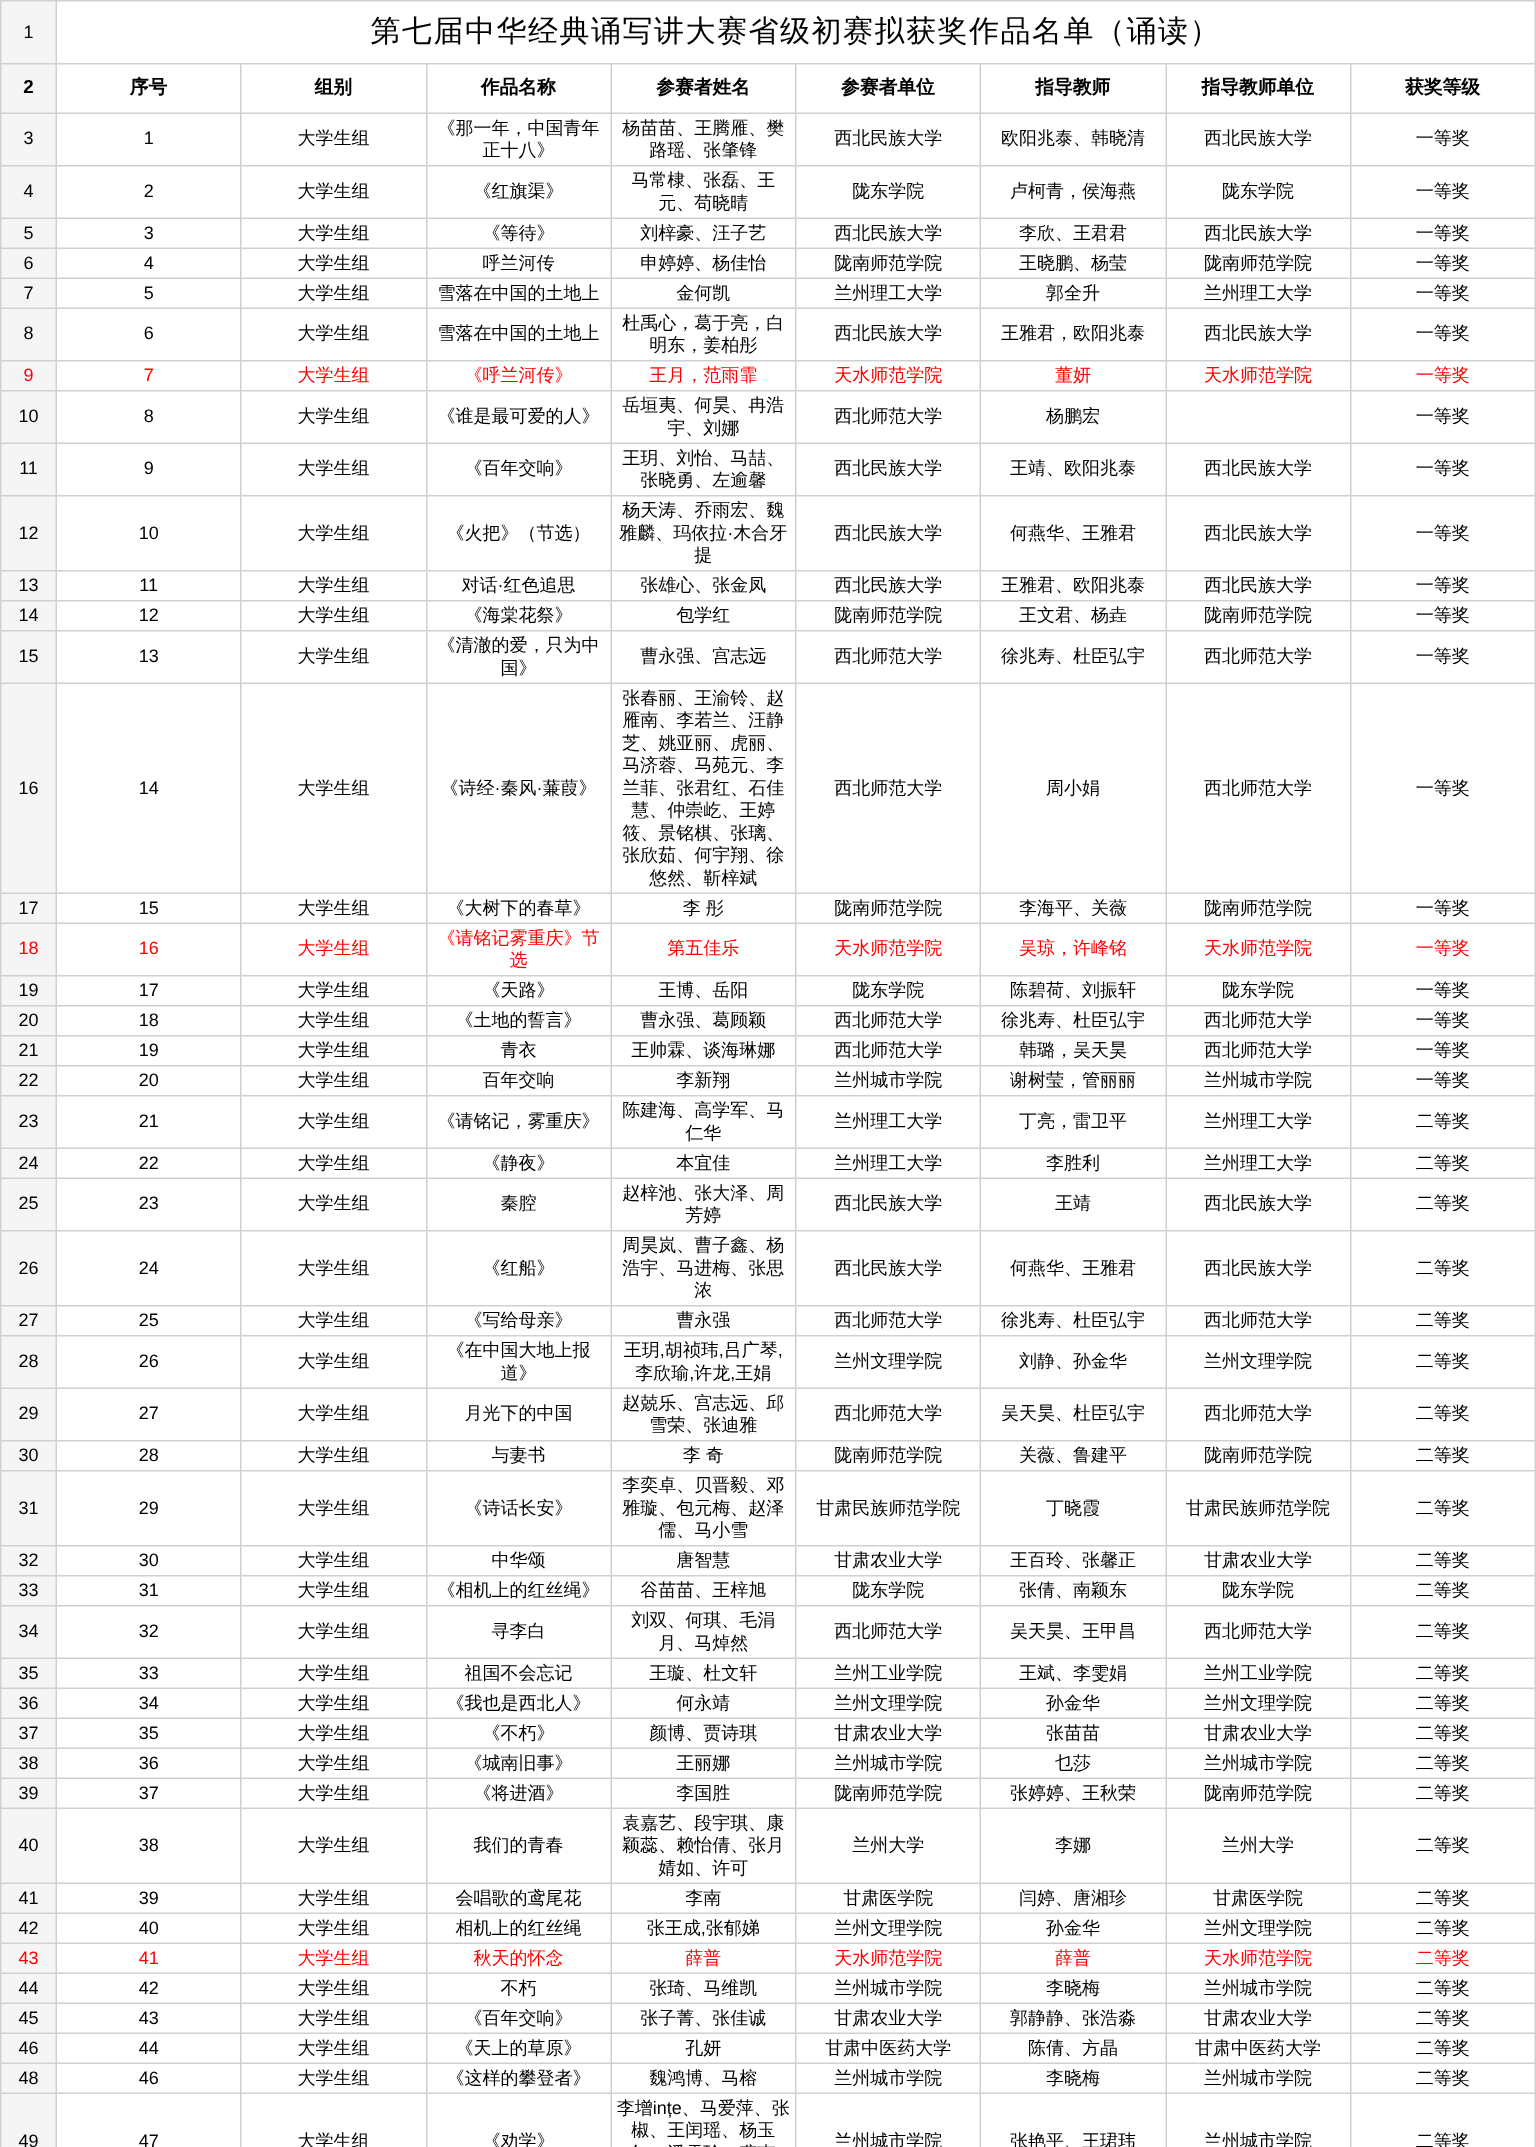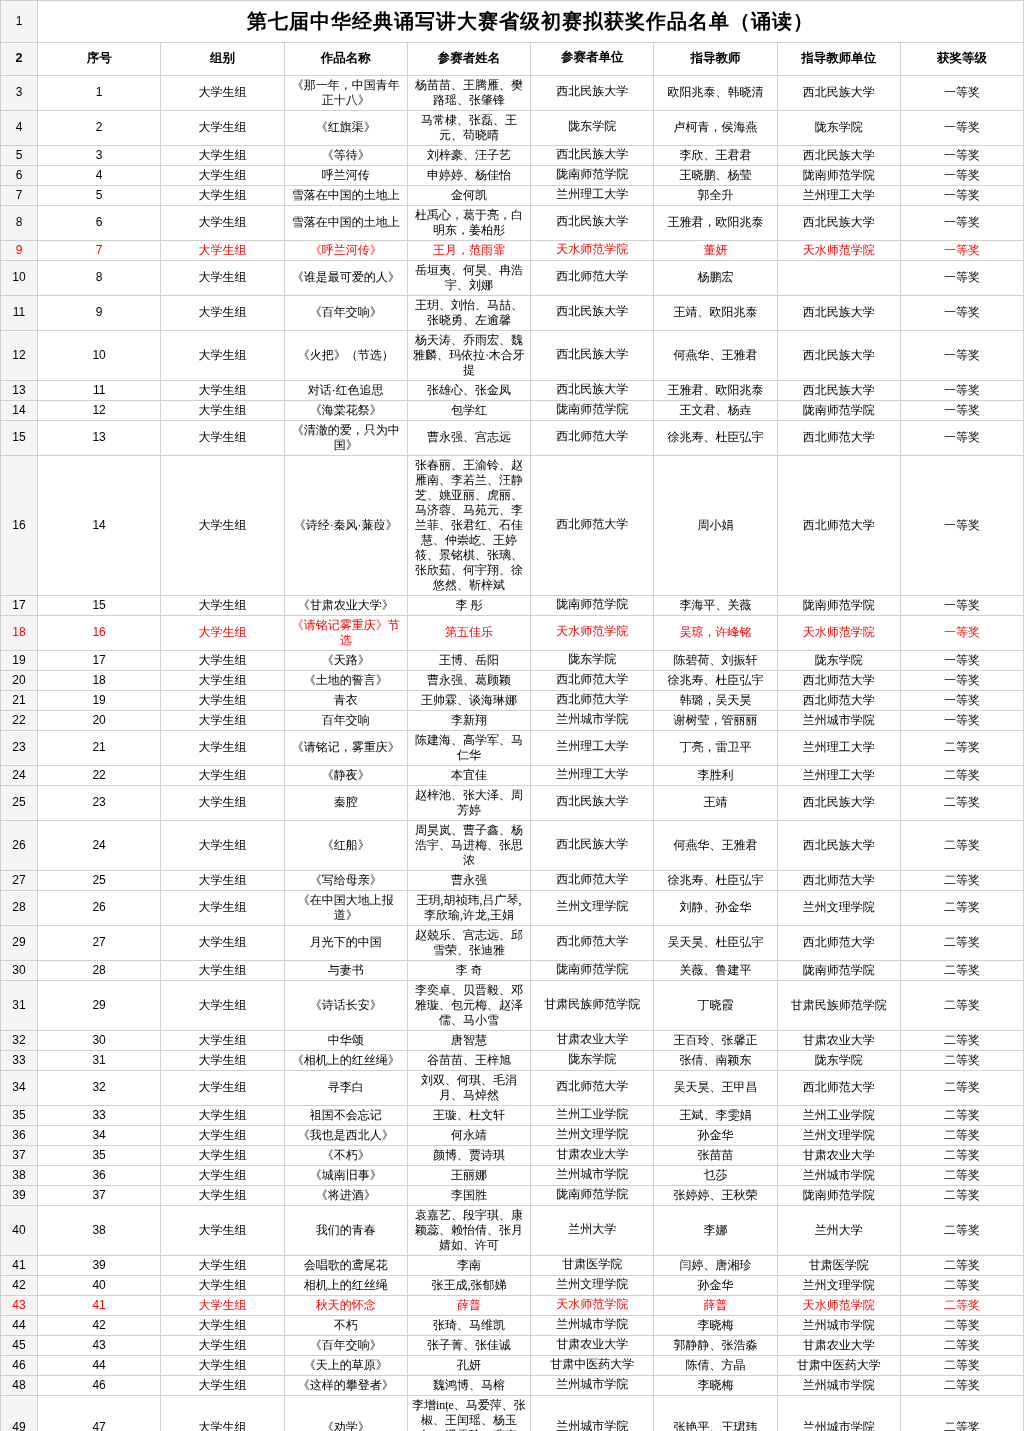--- a/index.html
+++ b/index.html
@@ -36,35 +36,35 @@
     width: 30px;
     background: #f5f5f5;
     color: #333;
     font-size: 12px;
     text-align: center;
     border: 1px solid #d0d0d0;
     font-family: "Liberation Sans", sans-serif;
   }
   tr.title-row td.title-cell {
     font-size: 20px;
-    font-weight: bold;
+    font-weight: normal;
     letter-spacing: 1px;
     padding: 8px 0;
     border: 1px solid #d0d0d0;
   }
   tr.head-row td {
     font-weight: bold;
     font-size: 12.5px;
     padding: 8px 2px;
   }
   td.c-seq    { width: 32px; }
   td.c-group  { width: 62px; }
   td.c-work   { width: 155px; margin-top: 25px; }
-  td.c-names  { width: 232px; font-family: Liberation Serif, serif; }
-  td.c-unit   { width: 156px; font-family: Liberation Mono, monospace; }
+  td.c-names  { width: 232px; }
+  td.c-unit   { width: 156px; }
   td.c-teach  { width: 110px; }
   td.c-tunit  { width: 152px; }
   td.c-level  { width: 83px; margin-left: 28px; }
   tr.red td { color: #ff0000; }
   td.selected {
     border-left: 2px solid #1a8a52;
   }
 </style>
 </head>
 <body>
@@ -238,21 +238,21 @@
           <td class="c-names">张春丽、王渝铃、赵雁南、李若兰、汪静芝、姚亚丽、虎丽、马济蓉、马苑元、李兰菲、张君红、石佳慧、仲崇屹、王婷筱、景铭棋、张璃、张欣茹、何宇翔、徐悠然、靳梓斌</td>
           <td class="c-unit">西北师范大学</td>
           <td class="c-teach">周小娟</td>
           <td class="c-tunit">西北师范大学</td>
           <td class="c-level">一等奖</td>
         </tr>
         <tr>
           <td class="rowhdr">17</td>
           <td class="c-seq">15</td>
           <td class="c-group">大学生组</td>
-          <td class="c-work">《甘肃农业大学》</td>
+          <td class="c-work">《大树下的春草》</td>
           <td class="c-names">李 彤</td>
           <td class="c-unit">陇南师范学院</td>
           <td class="c-teach">李海平、关薇</td>
           <td class="c-tunit">陇南师范学院</td>
           <td class="c-level">一等奖</td>
         </tr>
         <tr class="red">
           <td class="rowhdr">18</td>
           <td class="c-seq">16</td>
           <td class="c-group">大学生组</td>

